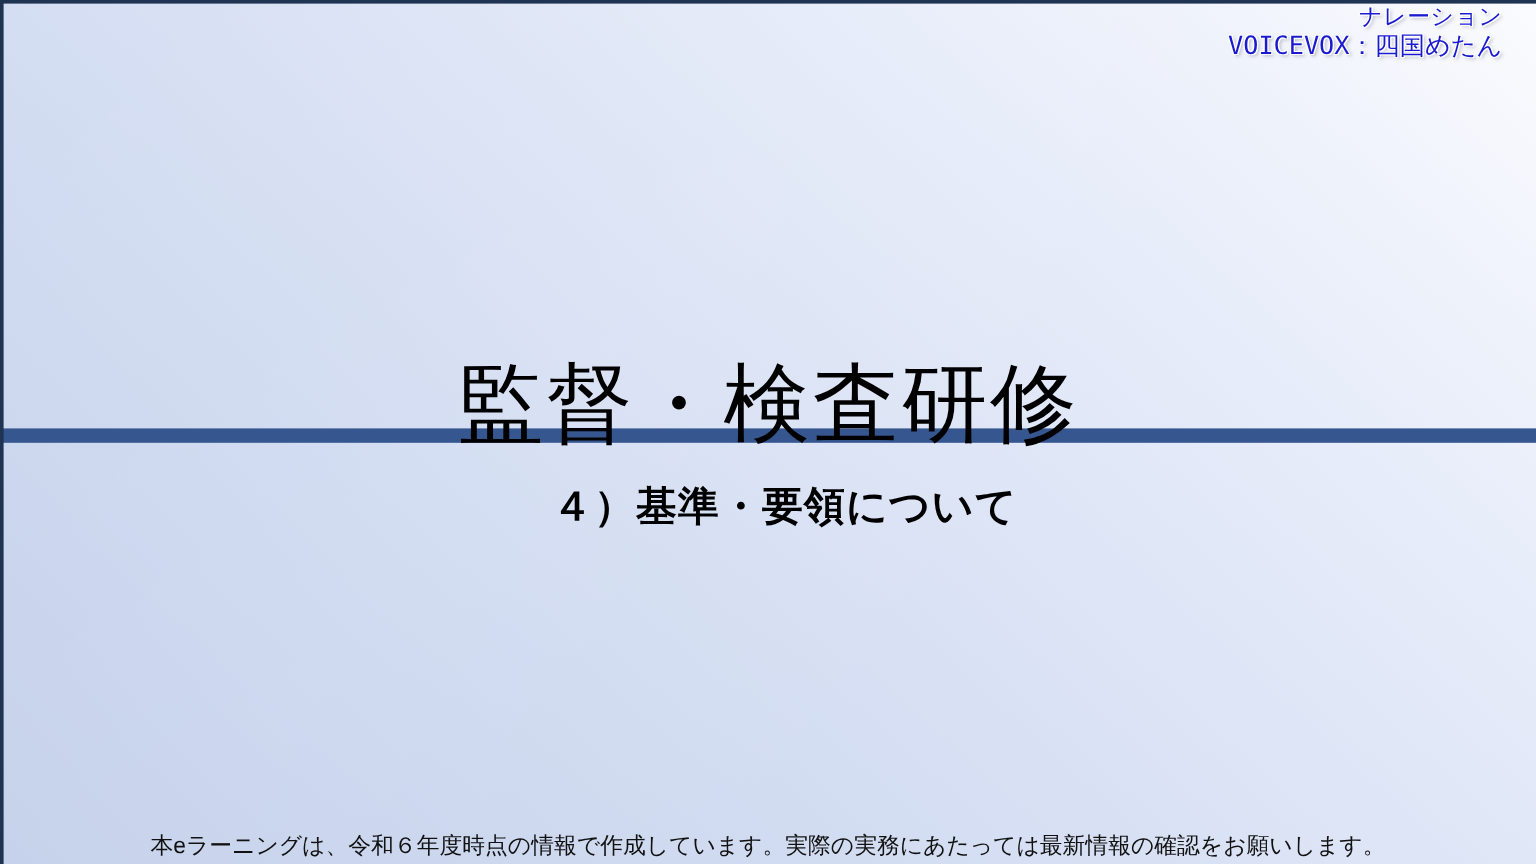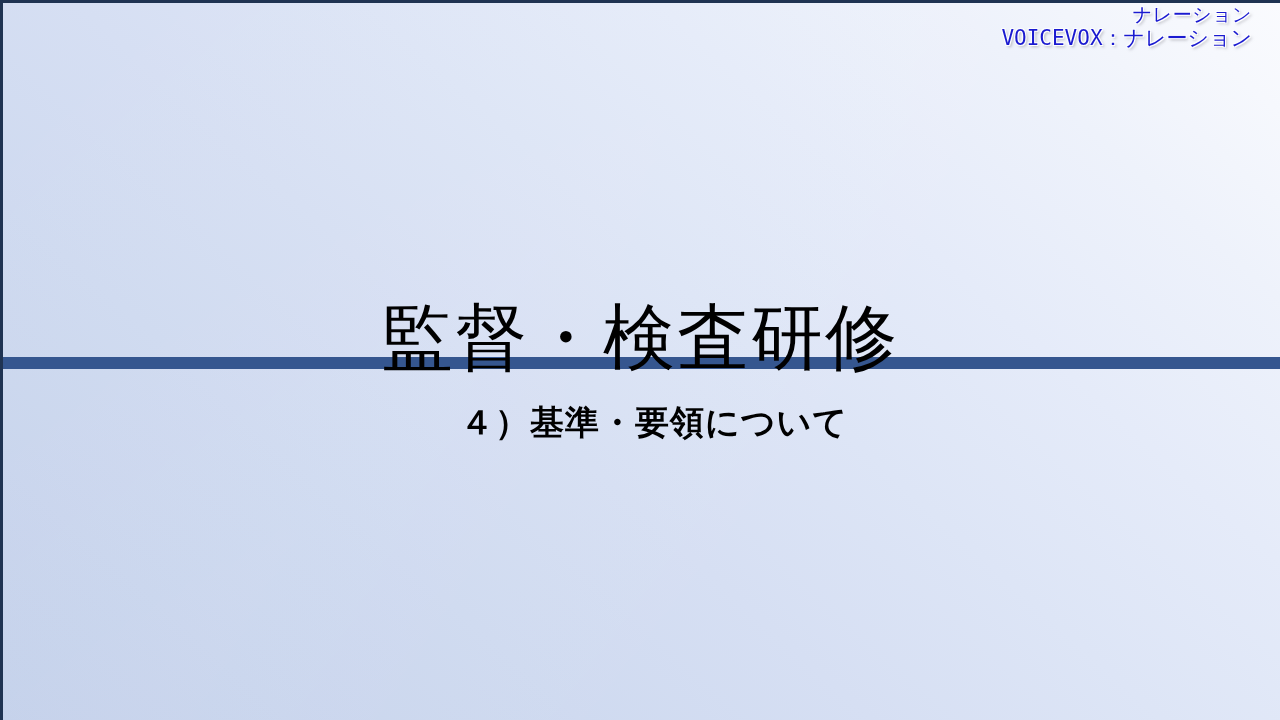--- a/index.html
+++ b/index.html
@@ -170,24 +170,25 @@
 </head>
 <body>
 
 <div class="slide">
 
   <div class="edge-top"></div>
   <div class="edge-left"></div>
 
   <div class="narration">
     <span class="line1">ナレーション</span>
-    <span class="line2">VOICEVOX：ナレーション</span>
+    <span class="line2">VOICEVOX：四国めたん</span>
   </div>
 
   <div class="divider"></div>
 
   <div class="title-wrap">
     <div class="main-title">監督・検査研修</div>
     <div class="sub-title">４）基準・要領について</div>
   </div>
 
+  <div class="disclaimer">本eラーニングは、令和６年度時点の情報で作成しています。実際の実務にあたっては最新情報の確認をお願いします。</div>
 
 </div>
 
 </body></html>

